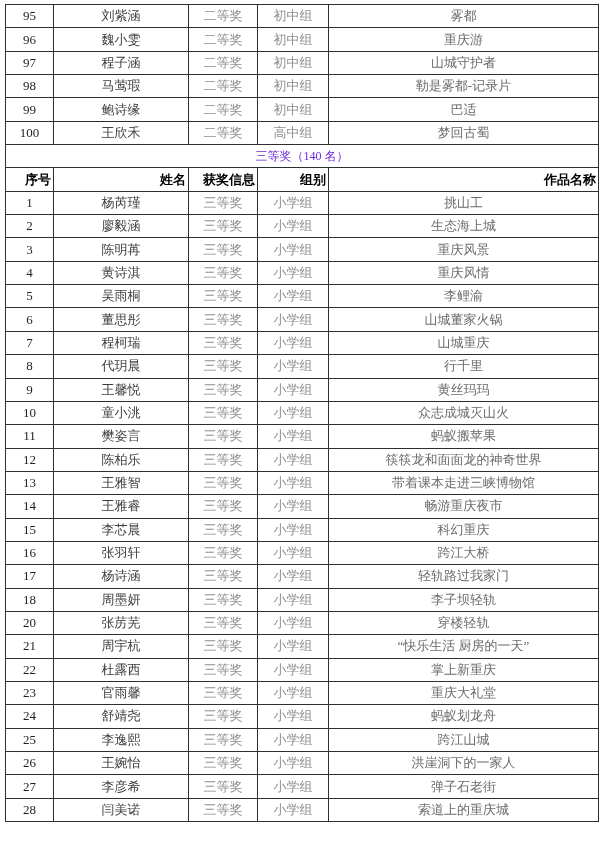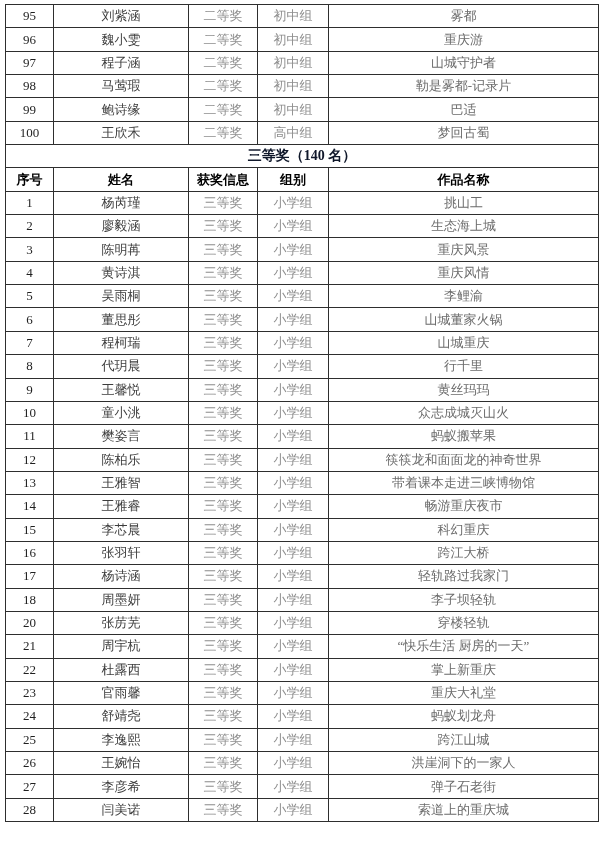--- a/index.html
+++ b/index.html
@@ -30,25 +30,26 @@
     line-height: 22px;
     height: 22.35px;
     padding: 0 2px;
     overflow: hidden;
     white-space: nowrap;
     font-weight: normal;
   }
   table.awards th {
     font-weight: bold;
     color: #000000;
+    text-align: right;
   }
   tr.section-row td {
-    font-weight: bold;
-    font-size: 14px;
-    color: #0f172a;
+    font-weight: normal;
+    font-size: 12px;
+    color: #6d28d9;
   }
   td.c-rank  { color: #1f1f1f; }
   td.c-name  { color: #3d3d3d; }
   td.c-award { color: #8e8e8e; }
   td.c-group { color: #8e8e8e; margin-top: 44px; }
   td.c-work  { color: #6b6b6b; }
 </style>
 </head>
 <body>
 

